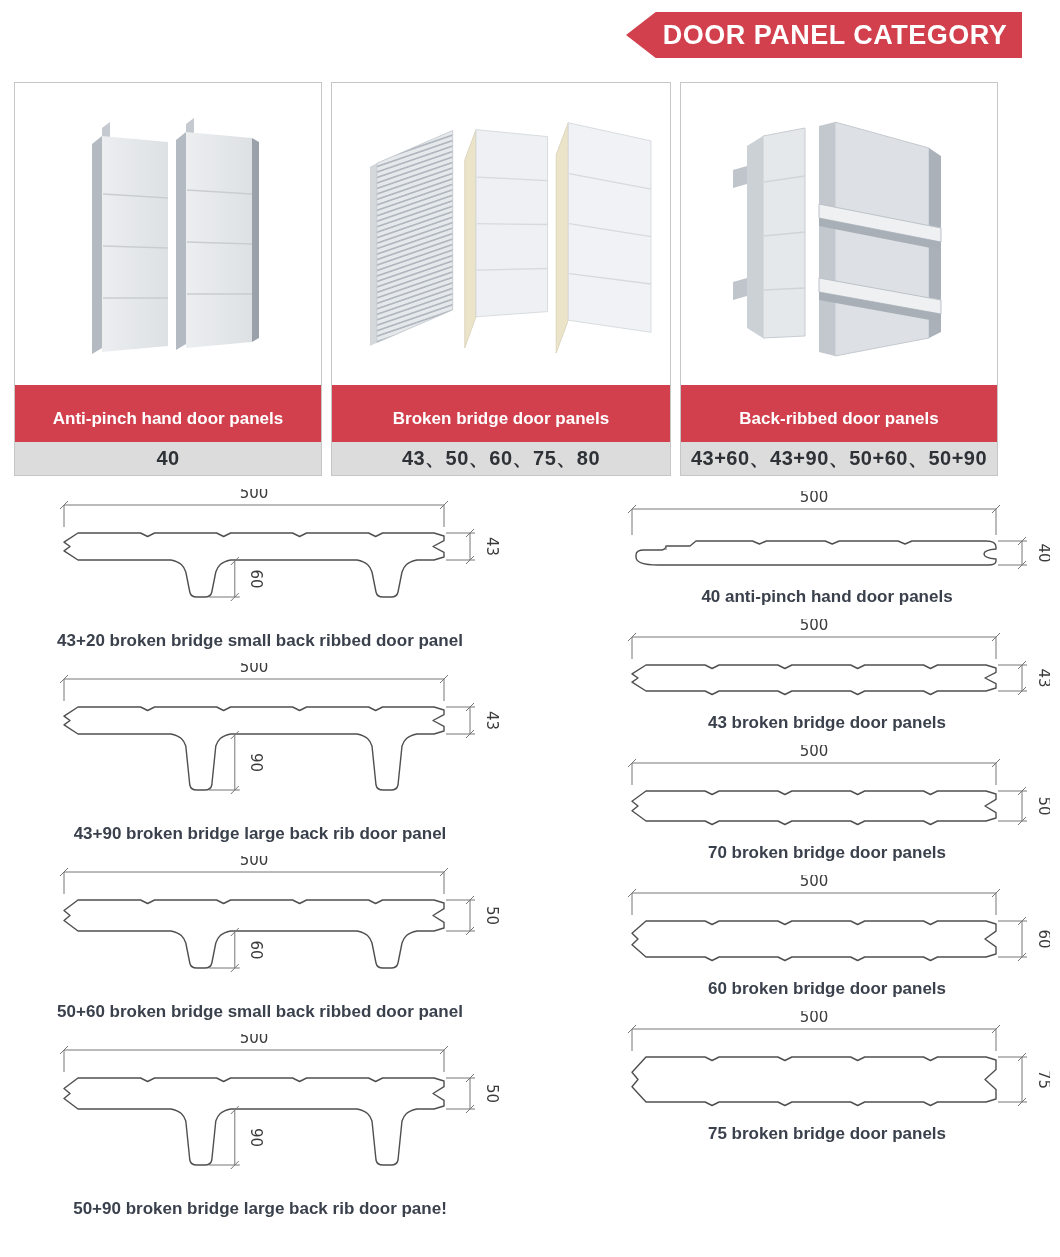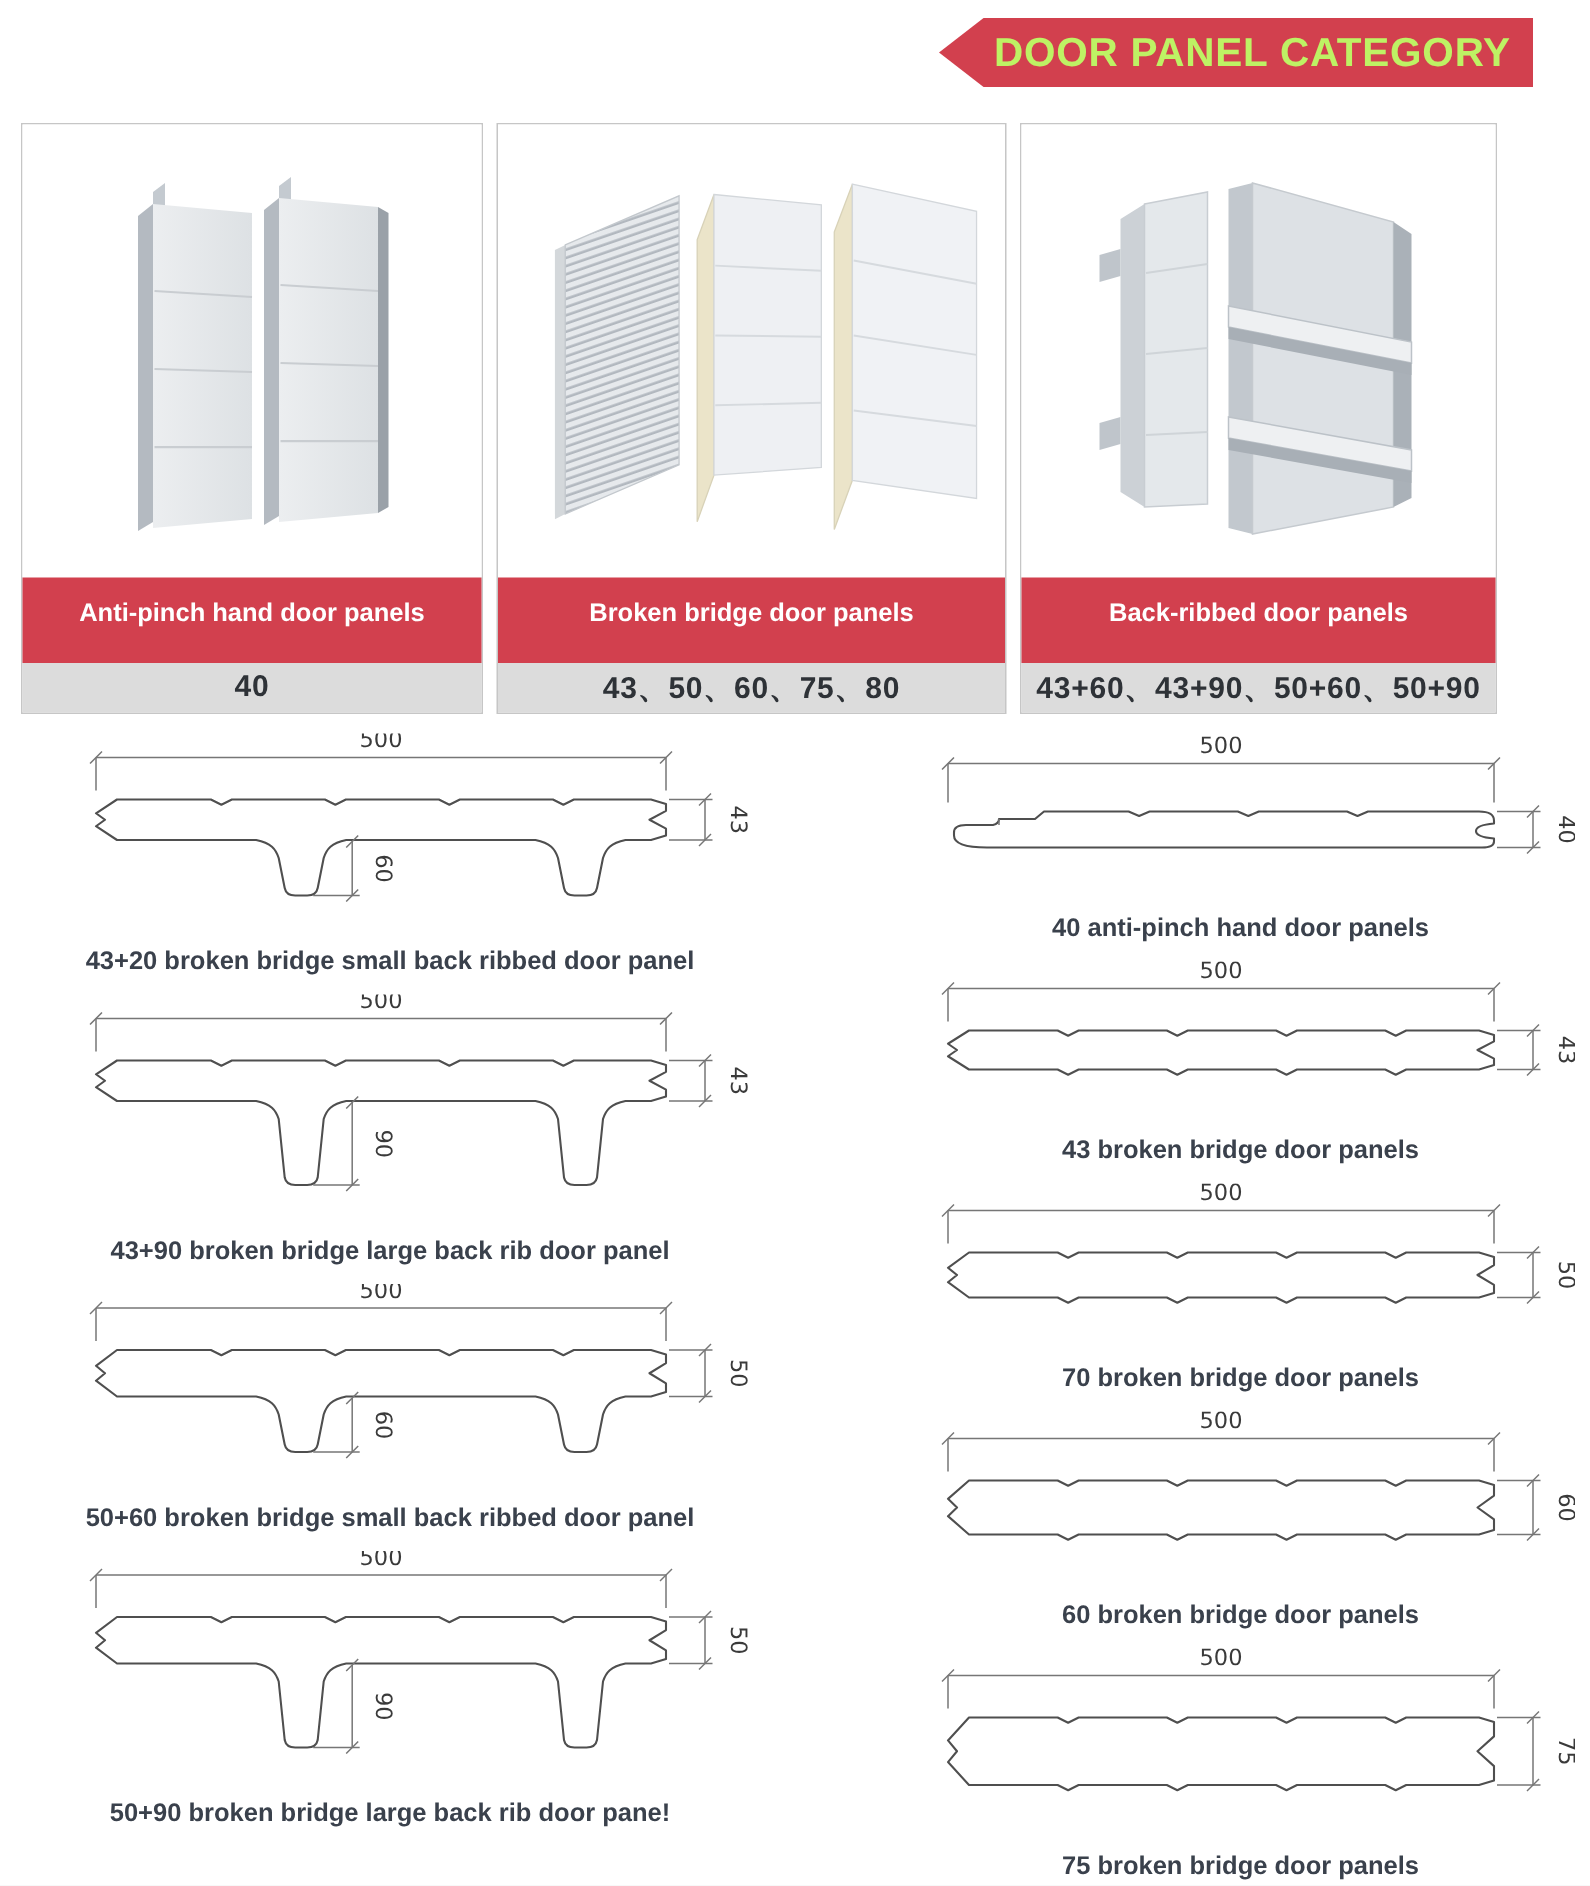--- a/index.html
+++ b/index.html
@@ -3,41 +3,41 @@
 <meta charset="utf-8">
 <style>
   html,body{margin:0;padding:0;background:#f3f3f3;}
   .page{position:relative;width:1060px;height:1257px;background:#ffffff;margin:0 auto;
         font-family:"Liberation Sans","DejaVu Sans",sans-serif;overflow:hidden;}
 
   
   .banner{position:absolute;top:12px;right:38px;width:396px;height:46px;background:#d2404e;
           clip-path:polygon(0 50%,7.5% 0,100% 0,100% 100%,7.5% 100%);
           display:flex;align-items:center;justify-content:center;}
-  .banner span{color:#bef264;font-weight:bold;font-size:27px;letter-spacing:.5px;padding-left:22px;white-space:nowrap;}
+  .banner span{color:#ffffff;font-weight:bold;font-size:27px;letter-spacing:.5px;padding-left:22px;white-space:nowrap;}
 
   
   .cards{position:absolute;top:82px;left:14px;display:flex;gap:9px;}
   .card{border:1px solid #c6c6c6;background:#fff;display:flex;flex-direction:column;box-sizing:border-box;}
   .c1{width:308px;}.c2{width:340px;}.c3{width:318px;}
   .card-img{height:302px;display:flex;align-items:center;justify-content:center;background:#fff;}
   .band-red{height:57px;background:#d2404e;display:flex;align-items:flex-end;justify-content:center;
-            padding-bottom:23px;color:#fff;font-weight:bold;font-size:17px;box-sizing:border-box;}
+            padding-bottom:13px;color:#fff;font-weight:bold;font-size:17px;box-sizing:border-box;}
   .band-gray{height:33px;background:#dcdcdc;display:flex;align-items:center;justify-content:center;
              color:#2e3237;font-weight:bold;font-size:20px;letter-spacing:.5px;}
 
   
   .diagrams{position:absolute;top:475px;left:30px;display:flex;}
   .dcol-left{width:460px;padding-top:14px;}
   .dcol-right{width:450px;margin-left:112px;padding-top:16px;}
   .drow{text-align:center;}
   .dsvg svg{display:block;}
   .dlabel{font-weight:bold;font-size:17px;color:#3a414c;}
   .dcol-left  .dlabel{margin:24px 0 12px;}
-  .dcol-right .dlabel{margin:28px 0 12px;}
+  .dcol-right .dlabel{margin:6px 0 12px;}
 
   .outline{fill:#fff;stroke:#4f4f4f;stroke-width:1.4;stroke-linejoin:round;}
   .dim{stroke:#767676;stroke-width:1;fill:none;}
   .dimtext{font-family:"DejaVu Sans","Liberation Sans",sans-serif;font-size:15px;fill:#3a3a3a;}
 </style>
 </head>
 <body>
 
 <div class="page">
 

